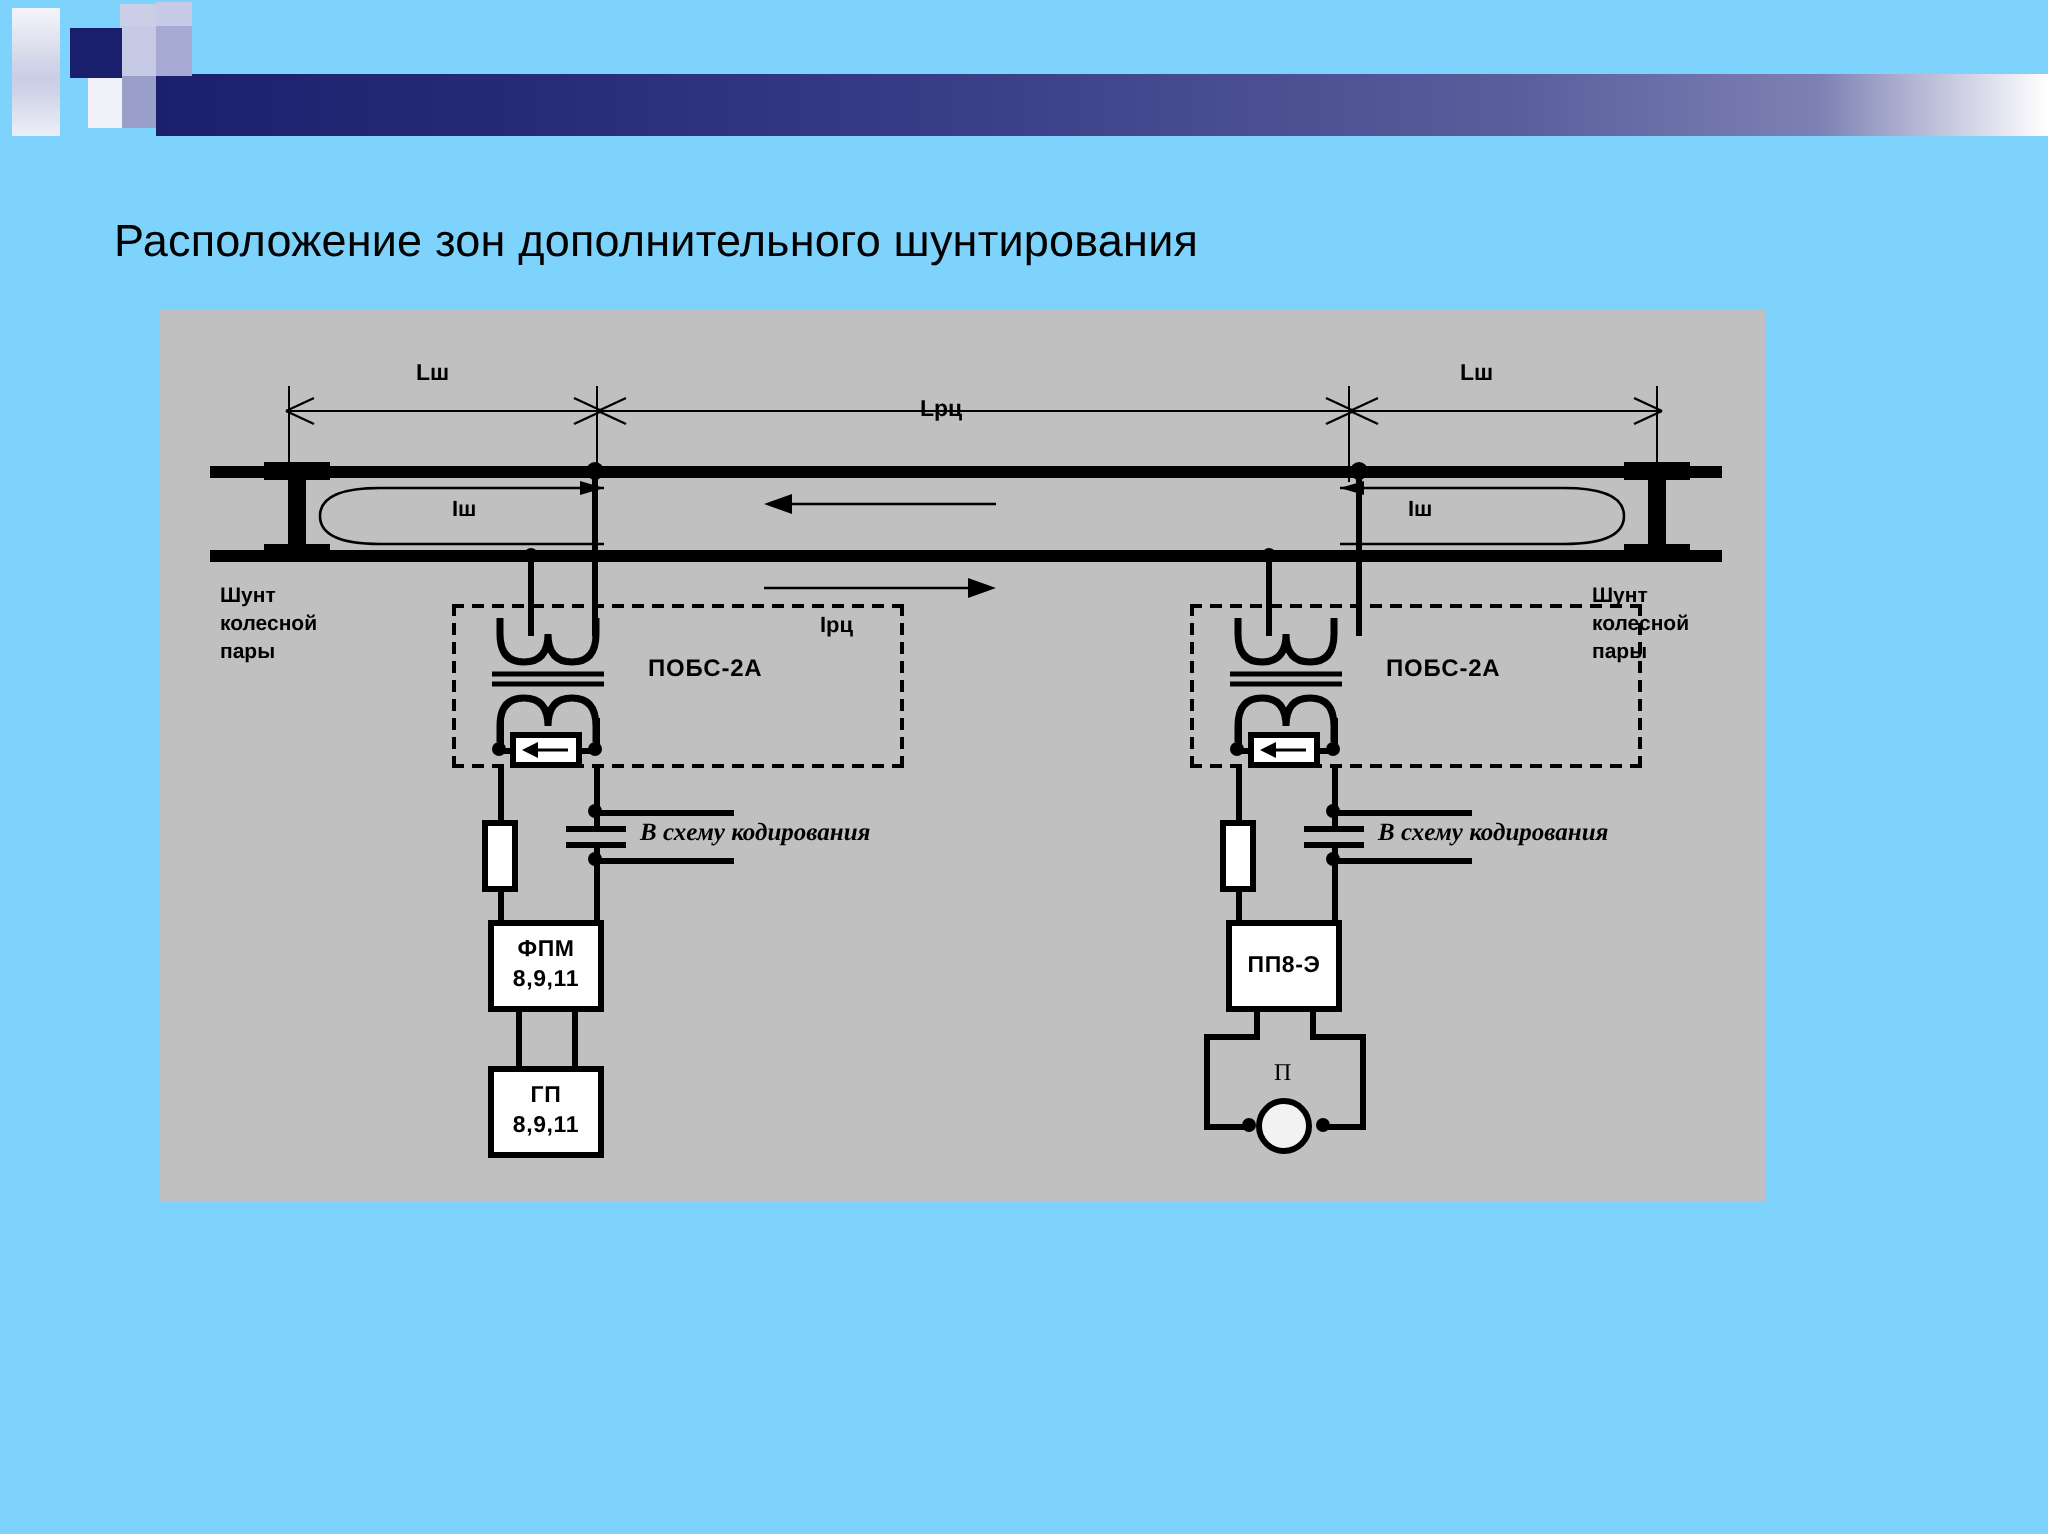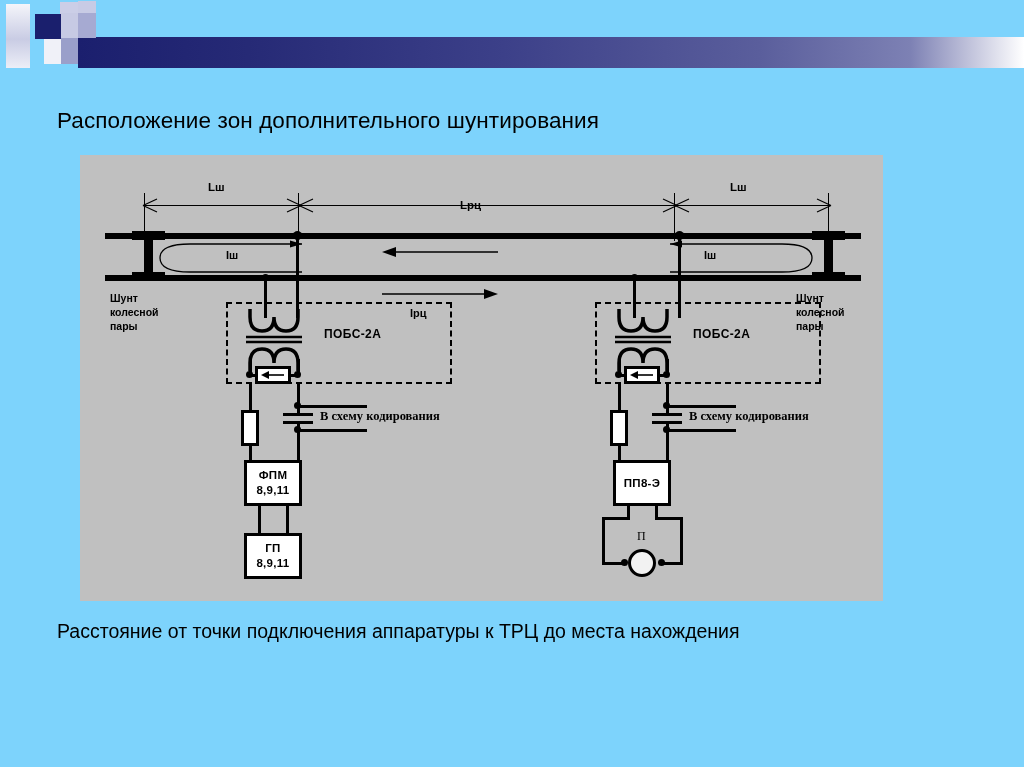--- a/index.html
+++ b/index.html
@@ -140,21 +140,21 @@
 
   .lbl-pobs {
     position: absolute;
     font-size: 12px; font-weight: bold; color: #000;
     letter-spacing: 0.4px; white-space: nowrap;
   }
 
   .lbl-code {
     position: absolute;
     font-family: "Liberation Serif", serif;
-    font-weight: bold;
+    font-style: italic; font-weight: bold;
     font-size: 12.5px; color: #000; white-space: nowrap;
   }
 
   .lbl-p {
     position: absolute;
     font-size: 12px; color: #000;
     font-family: "Liberation Serif", serif;
     white-space: nowrap;
   }
 
@@ -405,16 +405,15 @@
     <div class="wire wire-h" style="left:522px; top:407px; width:22px;"></div>
     <div class="wire wire-h" style="left:581px; top:407px; width:22px;"></div>
     <div class="node-sm" style="left:541px; top:404px;"></div>
     <div class="node-sm" style="left:578px; top:404px;"></div>
     <div class="relay-circle" style="left:548px; top:394px;"></div>
     <div class="lbl-p" style="left:557px; top:374px;">П</div>
 
   </div>
 
   <div class="para">
-    <div>Расстояние от точки подключения аппаратуры к ТРЦ до места нахождения</div>
   </div>
 
 </div>
 
 </body></html>

